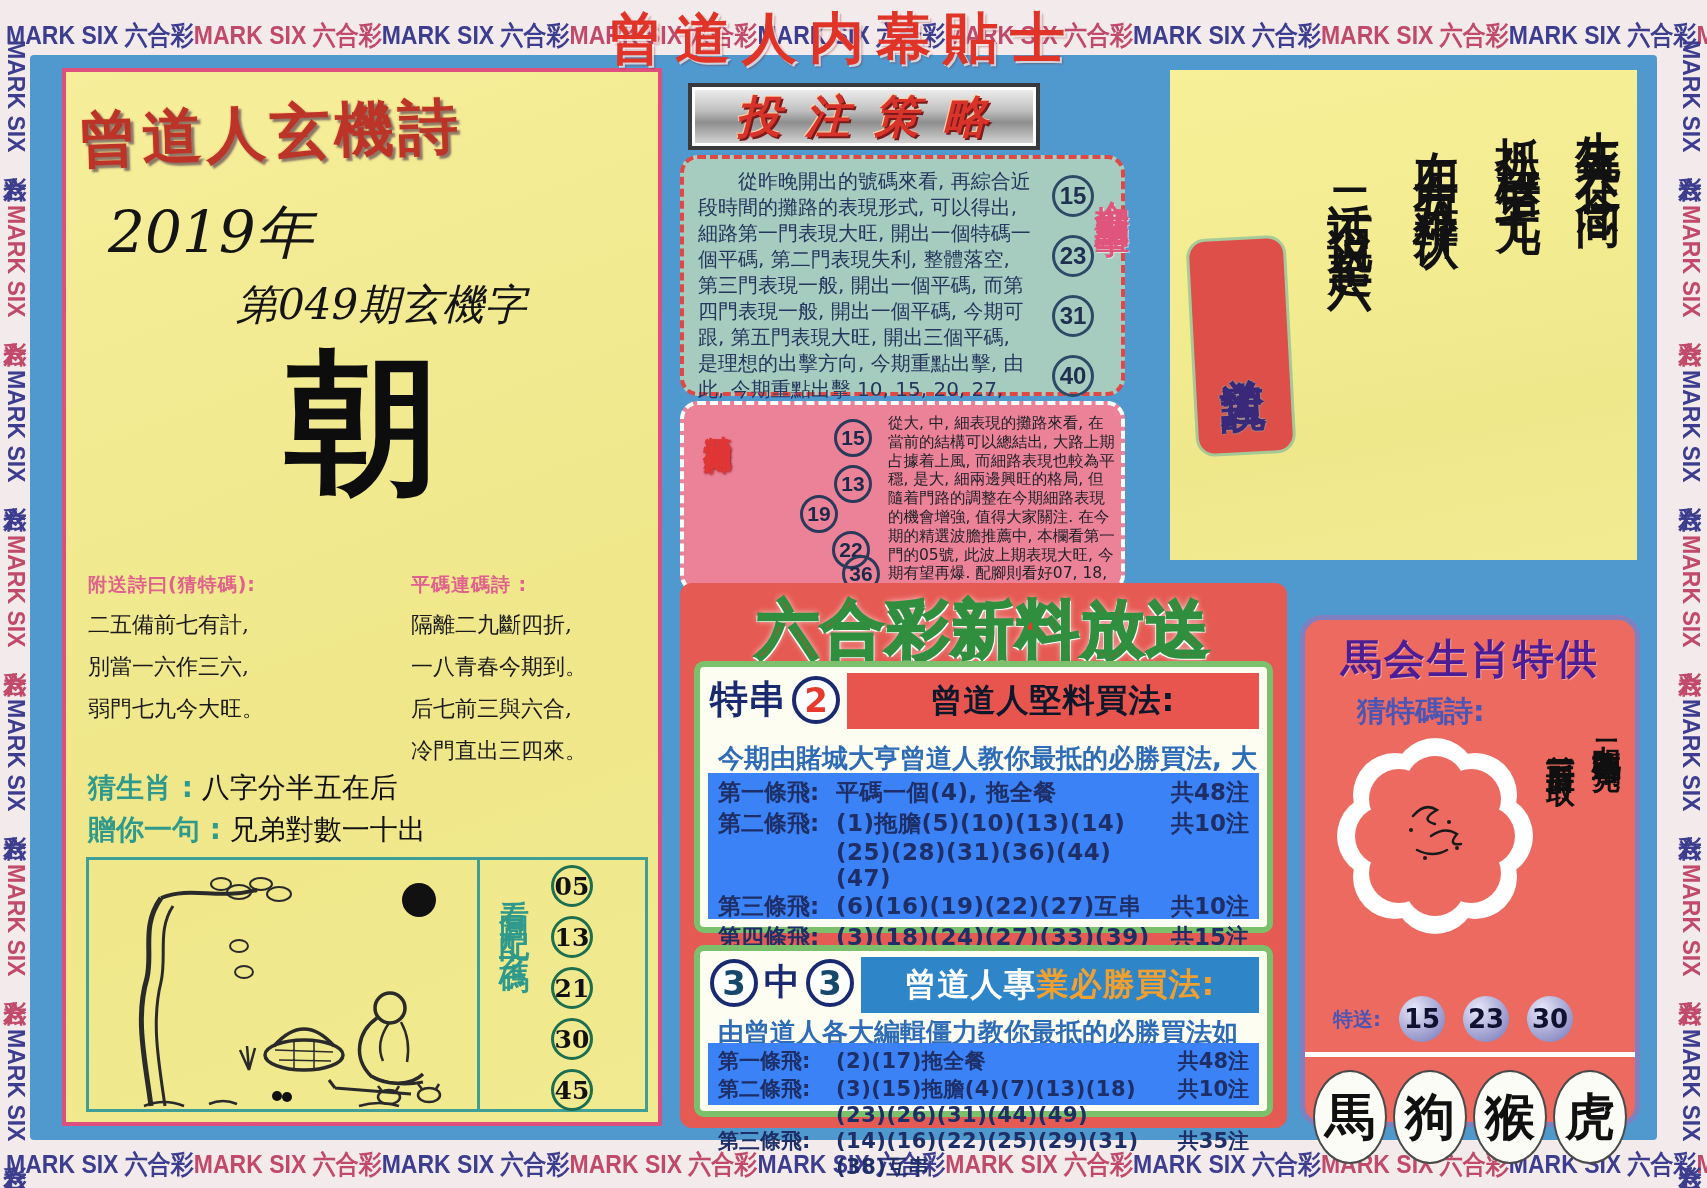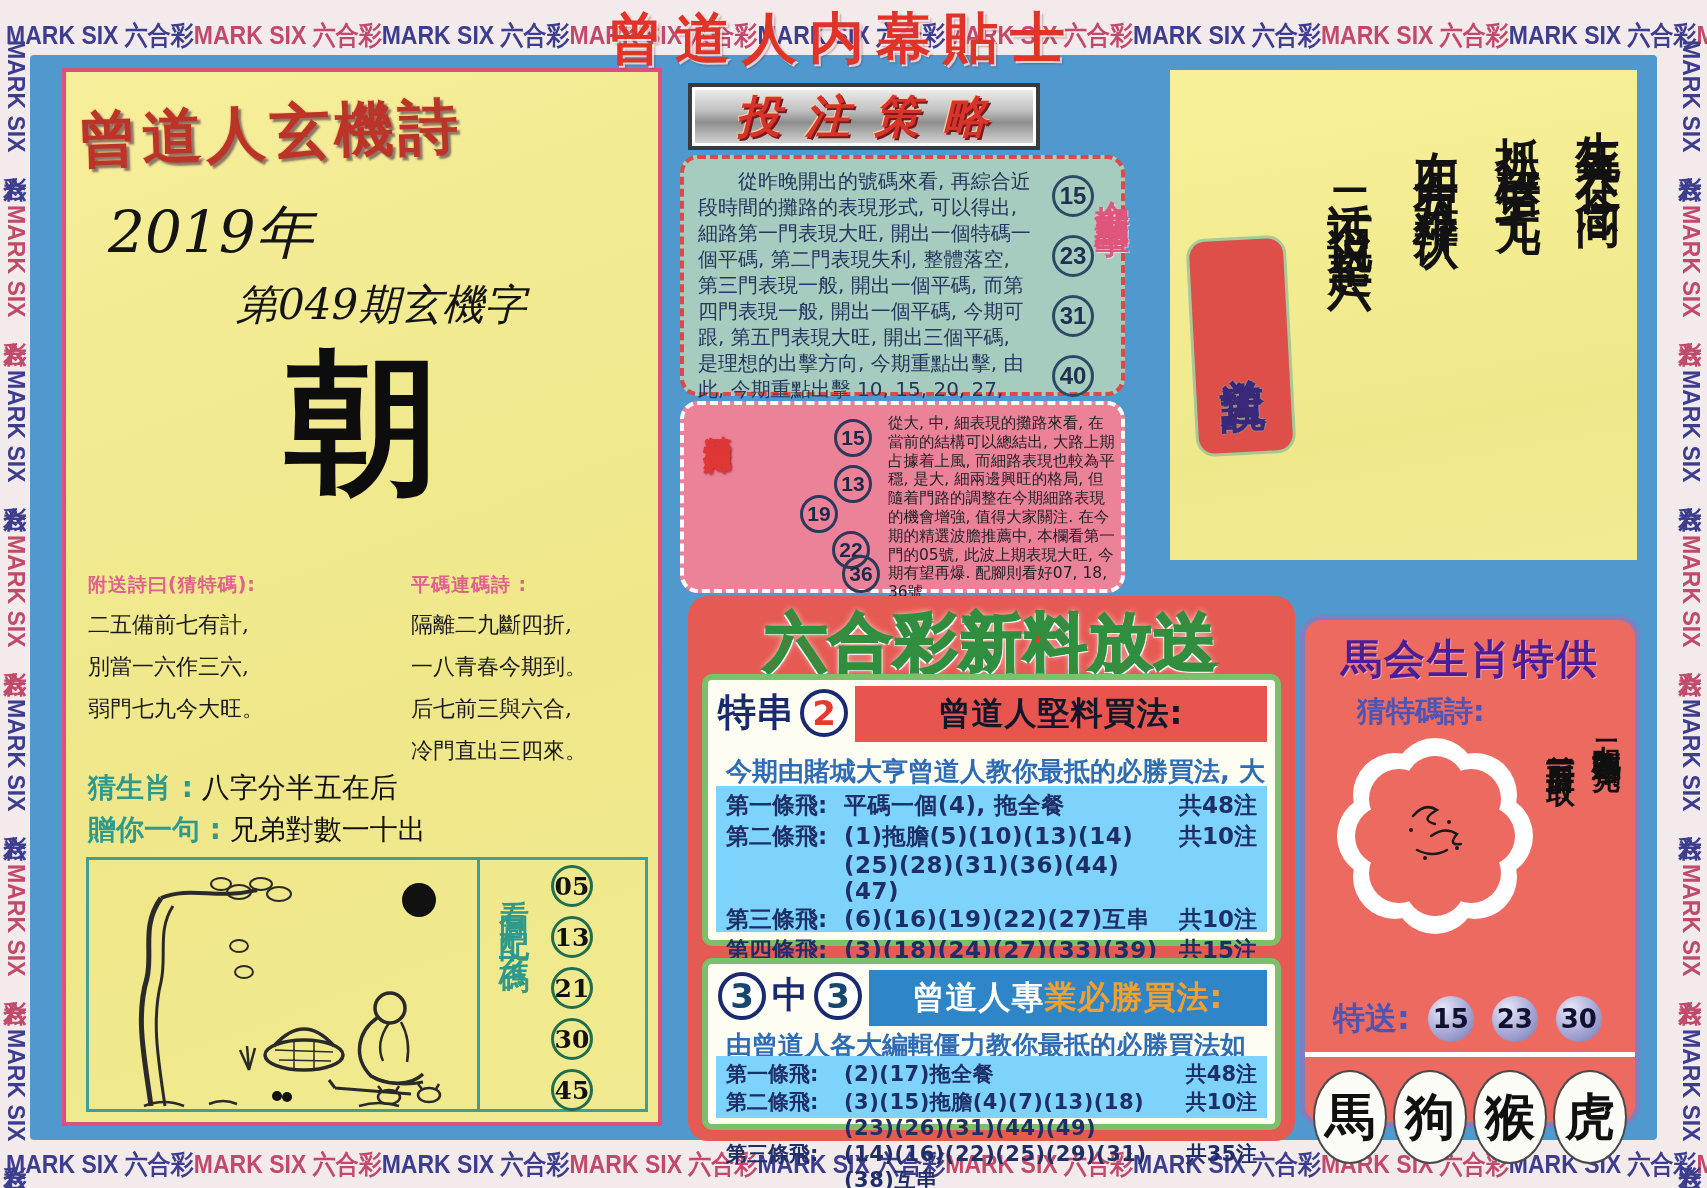--- a/index.html
+++ b/index.html
@@ -88,22 +88,22 @@
                   font-weight:900; color:#e03636; letter-spacing:2px;
                   text-shadow:1px 1px 2px rgba(120,20,40,.5); }
   .bodan-box .num-circle { position:absolute; width:38px; height:38px; border:3px solid #2a3a5a;
                            color:#1a2a4a; font-size:21px; font-family:"Liberation Sans", sans-serif; }
   .bc0{left:150px;top:14px;} .bc1{left:150px;top:60px;} .bc2{left:116px;top:90px;}
   .bc3{left:148px;top:118px;margin-top:8px;} .bc4{left:158px;top:150px;}
   .bodan-text { position:absolute; left:204px; top:9px; width:230px; font-size:15.5px;
                 line-height:18.8px; color:#20222a; }
 
   
-  .newinfo-panel { position:absolute; left:650px; top:541px; width:607px; height:545px;
-                   background:#e55a52; border-radius:20px;margin-left:8px; }
+  .newinfo-panel { position:absolute; left:650px; top:528px; width:607px; height:545px;
+                   background:#e55a52; border-radius:12px; }
   .newinfo-banner { position:absolute; top:4px; left:0; width:100%; text-align:center;
                     font-size:63px; font-weight:900; color:#ff2f28; letter-spacing:2px;
                     -webkit-text-stroke:2.5px #2f8f3f;
                     text-shadow:0 0 7px #ffffff, 2px 2px 0 #ffffff, -2px 2px 0 #ffffff; }
   .buy-box { position:absolute; left:14px; width:579px; background:#fdfdf2;
              border:6px solid #7cc06c; border-radius:10px; }
   .buy-box1 { top:78px;  height:272px; }
   .buy-box2 { top:362px; height:172px; }
   .buy-header { position:absolute; left:10px; top:7px; display:flex; align-items:center; gap:6px; }
   .buy-prefix { font-size:38px; font-weight:900; color:#1a2a6e; }
@@ -113,21 +113,21 @@
   .buy-box2 .buy-circle { color:#16486e; }
   .buy-mid { font-size:36px; font-weight:900; color:#1a2a6e; }
   .title-block { position:absolute; top:6px; height:56px; display:flex; align-items:center;
                  justify-content:center; font-size:32px; font-weight:800; letter-spacing:1px; }
   .title-block1 { right:8px; width:412px; background:#e8544e; color:#0f172a; }
   .title-block2 { right:8px; width:398px; background:#2e86c8; color:#fff; }
   .title-orange { color:#f0a030; }
   .buy-subtitle { position:absolute; left:18px; font-size:26px; font-weight:bold; color:#2e6cb5; }
   .buy-box1 .buy-subtitle { top:74px; }
   .buy-box2 .buy-subtitle { top:64px; }
-  .rows-area { position:absolute; left:8px; right:8px; background:#7dd3fc; display:flex;
+  .rows-area { position:absolute; left:8px; right:8px; background:#3b82f6; display:flex;
                flex-direction:column; justify-content:space-around; padding:4px 10px; }
   .buy-box1 .rows-area { top:106px; bottom:8px; }
   .buy-box2 .rows-area { top:92px; bottom:6px; }
   .bet-row { display:flex; align-items:baseline; font-size:23px; font-weight:600; color:#1e2e66; }
   .buy-box2 .bet-row { font-size:21px; }
   .bet-label { width:118px; flex:none; }
   .bet-content { flex:1; letter-spacing:.5px; }
   .bet-count { width:92px; flex:none; text-align:right; font-weight:bold; }
 
   
@@ -148,21 +148,21 @@
   .zp-title { position:absolute; top:12px; left:0; width:100%; text-align:center; font-size:41px;
               font-weight:900; color:#4c1d95; letter-spacing:2px;
               text-shadow:1px 1px 0 rgba(255,255,255,.4); }
   .zp-poem-label { position:absolute; top:72px; left:52px; font-size:29px; font-weight:bold; color:#4a55b5; }
   .zp-flower { position:absolute; left:8px; top:118px; }
   .zp-vline { position:absolute; writing-mode:vertical-rl; font-family:"DejaVu Serif", serif;
               font-size:29px; font-weight:bold; color:#101010; letter-spacing:4px; }
   .zv0 { left:282px; top:98px; }
   .zv1 { left:236px; top:112px; }
   .zp-special { position:absolute; left:28px; top:376px; display:flex; align-items:center; gap:18px; }
-  .zp-special-label { font-size:32px; font-weight:900; color:#4a55b5; }
+  .zp-special-label { font-size:20px; font-weight:900; color:#4a55b5; }
   .ball { width:46px; height:46px; border-radius:50%; display:flex; align-items:center; justify-content:center;
           font-size:26px; font-weight:800; color:#101030;
           background:radial-gradient(circle at 33% 28%, #e8e8fa 0%, #b2b2dc 45%, #7474b4 100%); }
   .zp-divider { position:absolute; left:0; right:0; top:432px; height:5px; background:#ffffff; }
   .zp-signs { position:absolute; left:0; right:0; top:450px; display:flex; justify-content:space-between;
               padding:0 8px; }
   .sign { width:74px; height:94px; background:#fcfcf6; border:2px solid #4a4a4a; border-radius:50%;
           display:flex; align-items:center; justify-content:center; font-size:50px; font-weight:bold;
           font-family:"DejaVu Serif", serif; color:#101010; }
 </style>

